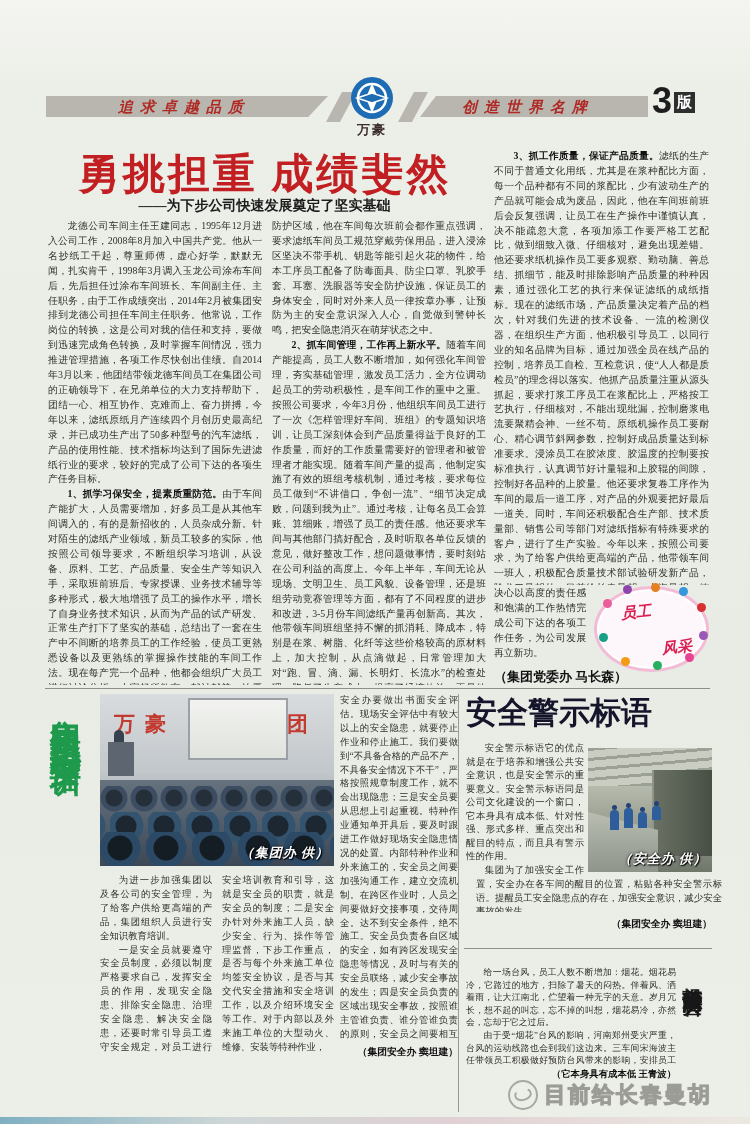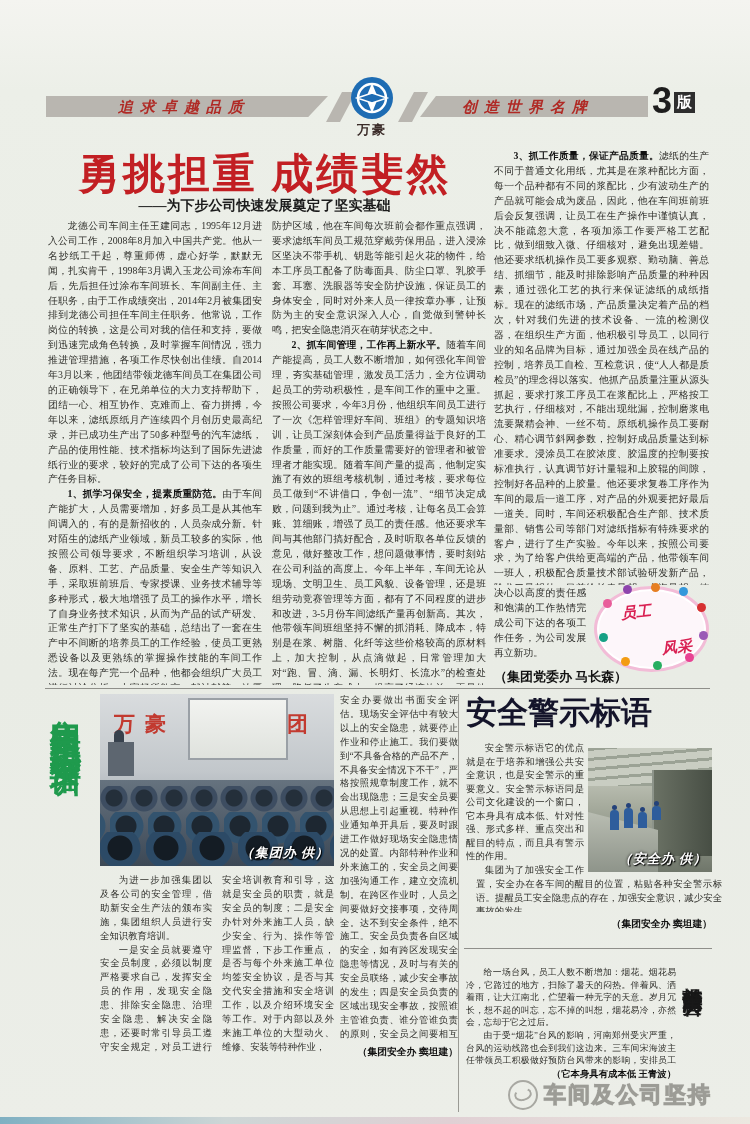--- a/index.html
+++ b/index.html
@@ -166,21 +166,21 @@
     <div class="speaker"></div>
     <div class="podium"></div>
     <div class="crowd"></div>
     <div class="heads h1"></div>
     <div class="heads h2"></div>
     <div class="heads h3"></div>
     <span class="photo-cap">（集团办 供）</span>
   </div>
 
   <div id="underphoto" class="bodycol">
-    <p>为进一步加强集团以及各公司的安全管理，借助新安全生产法的颁布实施，集团组织人员进行安全知识教育培训。</p>
+    <p>为进一步加强集团以及各公司的安全管理，为了给客户供给更高端的产品，集团组织人员进行安全知识教育培训。</p>
     <p>一是安全员就要遵守安全员制度，必须以制度严格要求自己，发挥安全员的作用，发现安全隐患、排除安全隐患、治理安全隐患、解决安全隐患，还要时常引导员工遵守安全规定，对员工进行安全培训教育和引导，这就是安全员的职责，就是安全员的制度；二是安全办针对外来施工人员，缺少安全、行为、操作等管理监督，下步工作重点，是否与每个外来施工单位均签安全协议，是否与其交代安全措施和安全培训工作，以及介绍环境安全等工作。对于内部以及外来施工单位的大型动火、维修、安装等特种作业，</p>
   </div>
   <div id="midcol" class="bodycol">
     <p class="cont">安全办要做出书面安全评估。现场安全评估中有较大以上的安全隐患，就要停止作业和停止施工。我们要做到“不具备合格的产品不产，不具备安全情况下不干”，严格按照规章制度工作，就不会出现隐患；三是安全员要从思想上引起重视。特种作业通知单开具后，要及时跟进工作做好现场安全隐患情况的处置。内部特种作业和外来施工的，安全员之间要加强沟通工作，建立交流机制。在跨区作业时，人员之间要做好交接事项，交待周全。达不到安全条件，绝不施工。安全员负责各自区域的安全，如有跨区发现安全隐患等情况，及时与有关的安全员联络，减少安全事故的发生；四是安全员负责的区域出现安全事故，按照谁主管谁负责、谁分管谁负责的原则，安全员之间要相互监督、相互提醒、互相交流；五是此次教育培训，组织所有人员学习新的安全生产法，每人发一个笔记本，并每人抄写一份新安全生产法，达到熟知自己在安全生产中的权利和义务。</p>
   </div>
   <div class="mid-byline">（集团安全办 窦坦建）</div>
 
   <div class="vdiv"></div>
 
   <div class="sa-title">
@@ -209,17 +209,17 @@
 
   <div id="flood" class="bodycol">
     <p>给一场台风，员工人数不断增加：烟花。烟花易冷，它路过的地方，扫除了暑天的闷热。伴着风、洒着雨，让大江南北，伫望着一种无字的天意。岁月冗长，想不起的叫忘，忘不掉的叫想，烟花易冷，亦然会，忘却于它之过后。</p>
     <p>由于受“烟花”台风的影响，河南郑州受灾严重，台风的运动线路也会到我们这边来。三车间宋海波主任带领员工积极做好预防台风带来的影响，安排员工装沙袋抵御雨水，车间及公司坚持“安全第一，常备不懈，预防为主，全力抢险”的工作方针，采取抓早、抓实，提前做好防汛准备工作，为车间生产提供安全保障。</p>
   </div>
   <div class="flood-byline">（它本身具有成本低 王青波）</div>
   <div class="vtitle-flood">提前预防洪涝灾害</div>
 
   <div class="footer">
     <div class="f-logo"></div>
-    <div class="f-text">车间及公司坚持</div>
+    <div class="f-text">目前给长春曼胡</div>
   </div>
   <div class="bstrip"></div>
 
 </div>
 
 </body></html>

